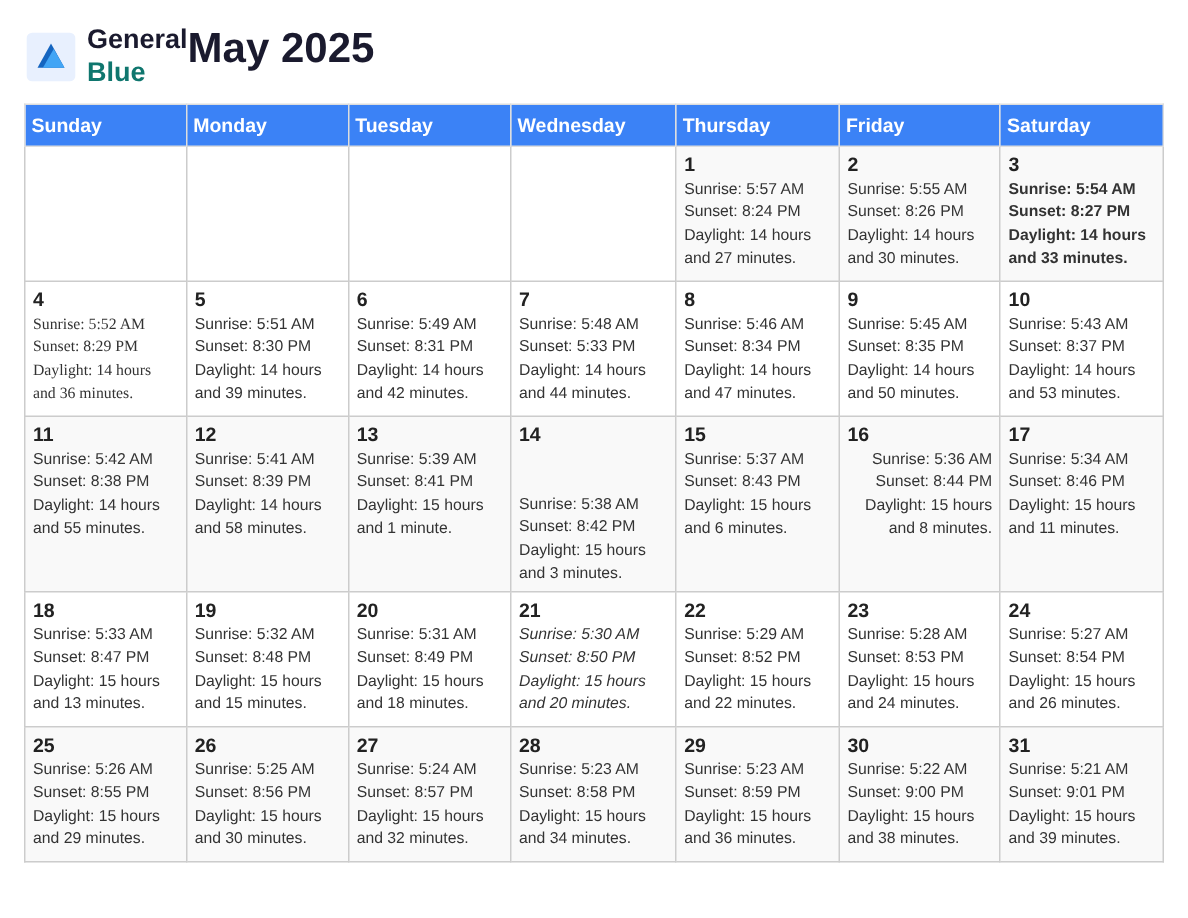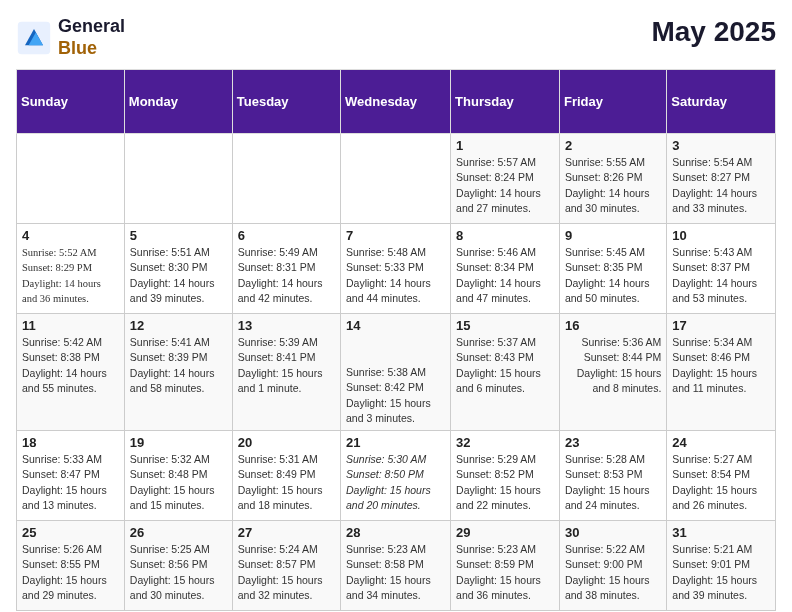--- a/index.html
+++ b/index.html
@@ -5,37 +5,36 @@
     * { box-sizing: border-box; margin: 0; padding: 0; }
     body {
       font-family: Arial, sans-serif;
       background: #fff;
       width: 792px;
       min-height: 612px;
       padding: 16px;
     }
     .header {
       display: flex;
-      justify-content: space-between;
       align-items: flex-start;
       margin-bottom: 10px;
     }
     .logo {
       display: flex;
       align-items: center;
       gap: 6px;
     }
     .logo-text {
       font-size: 18px;
       font-weight: bold;
       color: #1a1a2e;
       line-height: 1.2;
     }
     .logo-text span {
-      color: #a16207;
+      color: #0f766e;
     }
     .logo-icon {
       width: 36px;
       height: 36px;
     }
     .title-block {
       text-align: right;
     }
     .month-title {
       font-size: 28px;
@@ -45,23 +44,23 @@
     .subtitle {
       font-size: 15px;
       color: #333;
     }
     table {
       width: 100%;
       border-collapse: collapse;
       font-size: 11px;
     }
     thead tr th {
-      background-color: #4c1d95;
+      background-color: #3b82f6;
       color: #fff;
-      padding: 24px 4px;
+      padding: 6px 4px;
       text-align: left;
       font-size: 13px;
       font-weight: bold;
       border: 1px solid #ddd;
     }
     tbody tr td {
       border: 1px solid #ccc;
       padding: 4px 5px;
       vertical-align: top;
       height: 90px;
@@ -133,21 +132,21 @@
         </td>
         <td>
           <div class="day-num">2</div>
           <div class="day-info" style="white-space: pre-line;">Sunrise: 5:55 AM
 Sunset: 8:26 PM
 Daylight: 14 hours
 and 30 minutes.</div>
         </td>
         <td>
           <div class="day-num">3</div>
-          <div class="day-info" style="white-space: pre-line;">Sunrise: 5:54 AM
+          <div class="day-info" style="white-space: pre-line; font-weight: bold;">Sunrise: 5:54 AM
 Sunset: 8:27 PM
 Daylight: 14 hours
 and 33 minutes.</div>
         </td>
       </tr>
       <tr>
         <td>
           <div class="day-num">4</div>
           <div class="day-info" style="white-space: pre-line; font-family: Liberation Serif, serif;">Sunrise: 5:52 AM
 Sunset: 8:29 PM
@@ -271,21 +270,21 @@
 and 18 minutes.</div>
         </td>
         <td>
           <div class="day-num">21</div>
           <div class="day-info" style="white-space: pre-line; font-style: italic;">Sunrise: 5:30 AM
 Sunset: 8:50 PM
 Daylight: 15 hours
 and 20 minutes.</div>
         </td>
         <td>
-          <div class="day-num">32</div>
+          <div class="day-num">22</div>
           <div class="day-info" style="white-space: pre-line;">Sunrise: 5:29 AM
 Sunset: 8:52 PM
 Daylight: 15 hours
 and 22 minutes.</div>
         </td>
         <td>
           <div class="day-num">23</div>
           <div class="day-info" style="white-space: pre-line;">Sunrise: 5:28 AM
 Sunset: 8:53 PM
 Daylight: 15 hours

